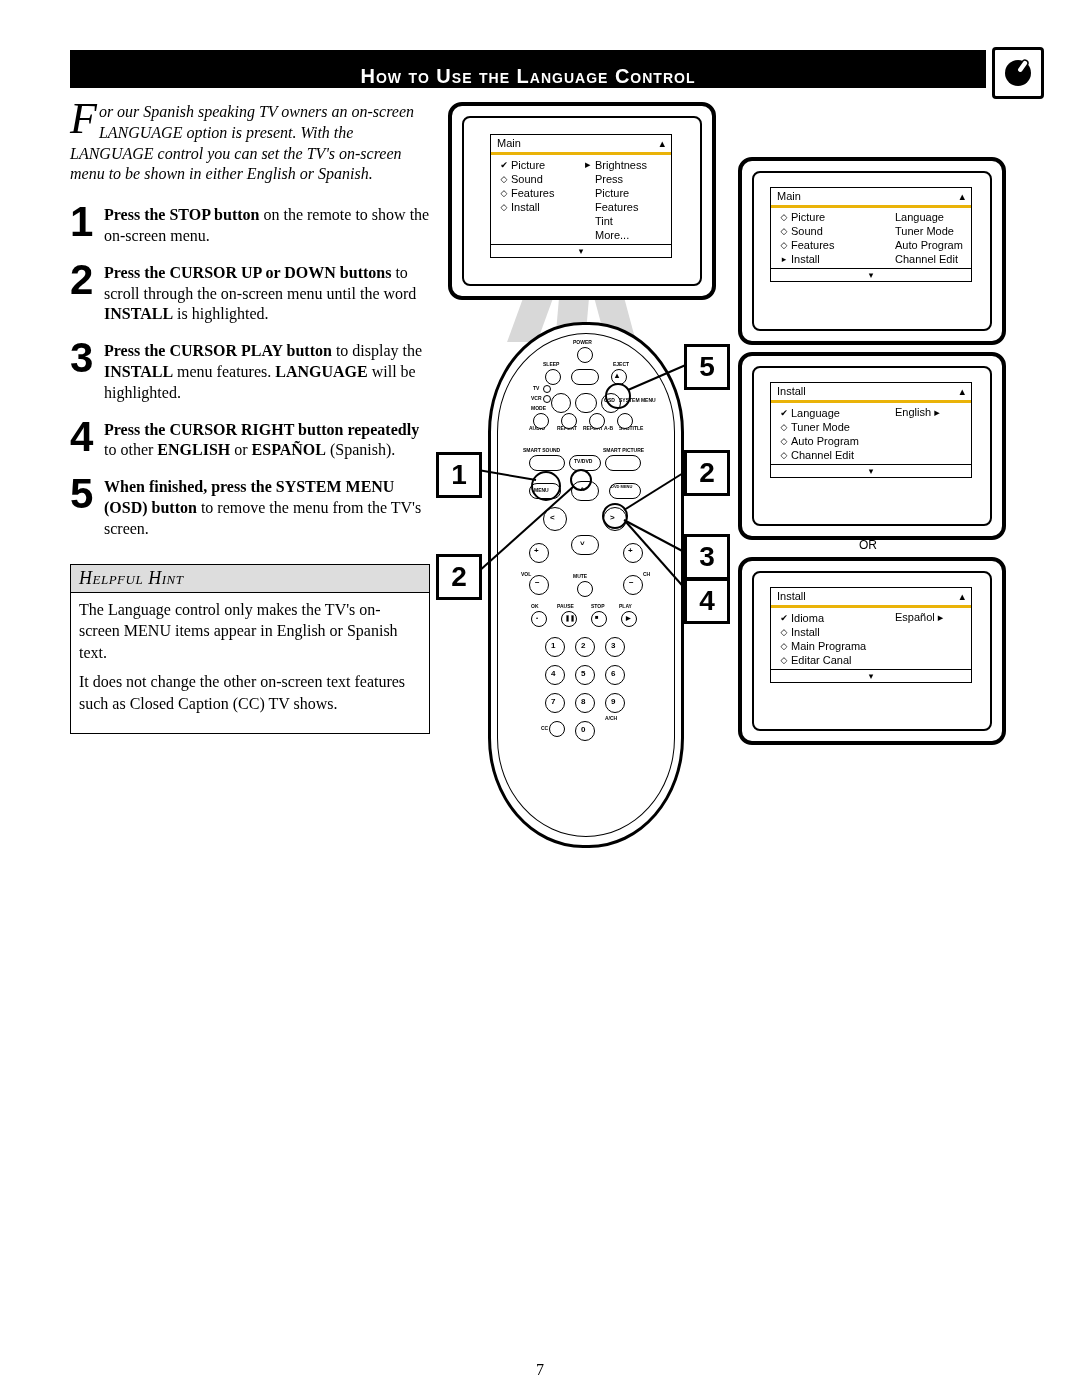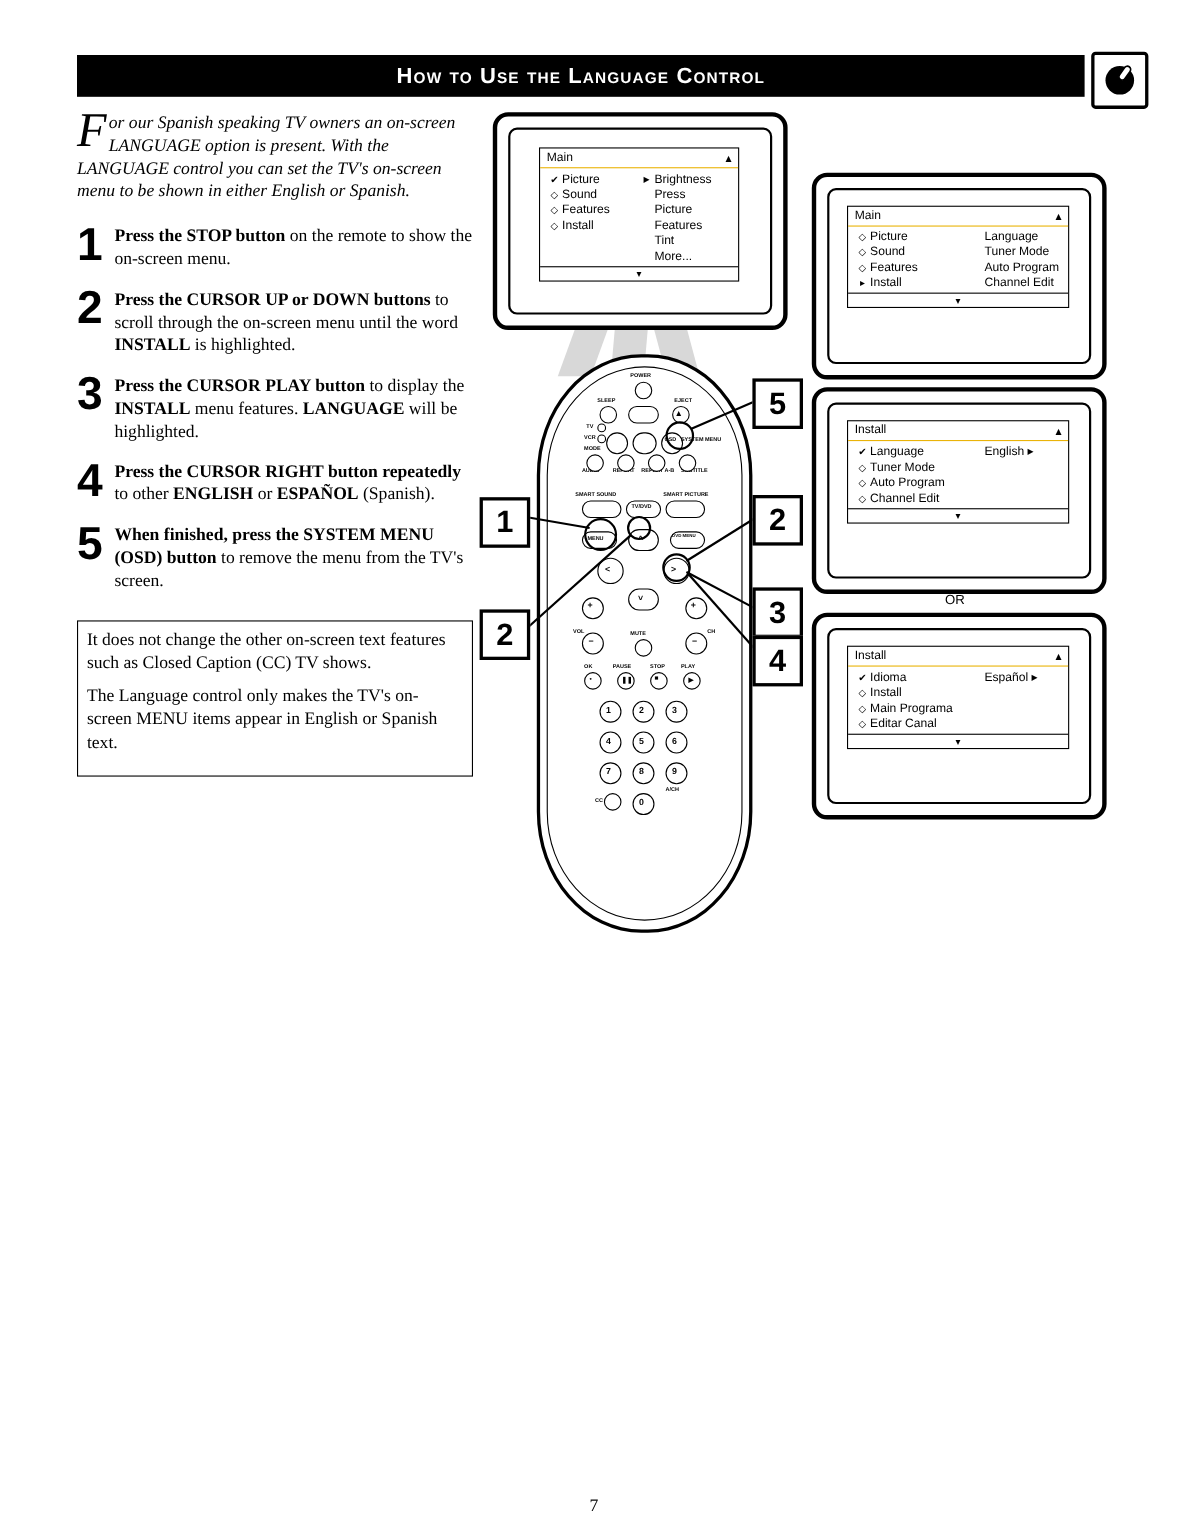--- a/index.html
+++ b/index.html
@@ -126,21 +126,21 @@
     border-radius: 8px;
   }
   .menu-box {
     position: absolute;
     border: 1px solid #000;
     font-family: Arial, Helvetica, sans-serif;
     font-size: 11px;
     background: #fff;
   }
   .menu-header {
-    border-bottom: 1px solid #eab308;
+    border-bottom: 3px solid #eab308;
     padding: 2px 6px;
     display: flex;
     justify-content: space-between;
   }
   .menu-body {
     padding: 2px 4px;
   }
   .menu-row {
     display: flex;
     align-items: center;
@@ -226,21 +226,21 @@
     bottom: 18px;
     text-align: center;
     font-size: 16px;
   }
 </style>
 </head>
 <body>
 
 <div class="page">
 
-  <div class="header-bar" style="margin-right:34px;">
+  <div class="header-bar" style="margin-right:34px;align-items:flex-end;">
     <div class="header-title">How to Use the Language Control</div>
     <div class="header-icon">
       <svg width="36" height="36" viewBox="0 0 36 36">
         <circle cx="18" cy="18" r="13" fill="#000"></circle>
         <rect x="15" y="3" width="6" height="14" rx="3" fill="#fff" stroke="#000" stroke-width="1.5" transform="rotate(35 18 18)"></rect>
       </svg>
     </div>
   </div>
 
   <div class="content">
@@ -278,23 +278,24 @@
         </div>
         <div class="step">
           <div class="step-num">5</div>
           <div class="step-text">
             <b>When finished, press the SYSTEM MENU (OSD) button</b><span> to remove the menu from the TV's screen.</span>
           </div>
         </div>
       </div>
 
       <div class="hint-box">
+        <div class="hint-title">Helpful Hint</div>
         <div class="hint-body">
+          <p>The Language control only makes the TV's on-screen MENU items appear in English or Spanish text.</p>
           <p>It does not change the other on-screen text features such as Closed Caption (CC) TV shows.</p>
-          <p>The Language control only makes the TV's on-screen MENU items appear in English or Spanish text.</p>
         </div>
       </div>
     </div>
 
     <div class="right-col" style="min-height:760px;">
 
       <div class="beam" style="left:70px; top:180px; width:30px; height:60px; transform:skewX(-20deg);"></div>
       <div class="beam" style="left:110px; top:175px; width:30px; height:65px; transform:skewX(-5deg);"></div>
       <div class="beam" style="left:150px; top:180px; width:30px; height:60px; transform:skewX(15deg);"></div>
 

